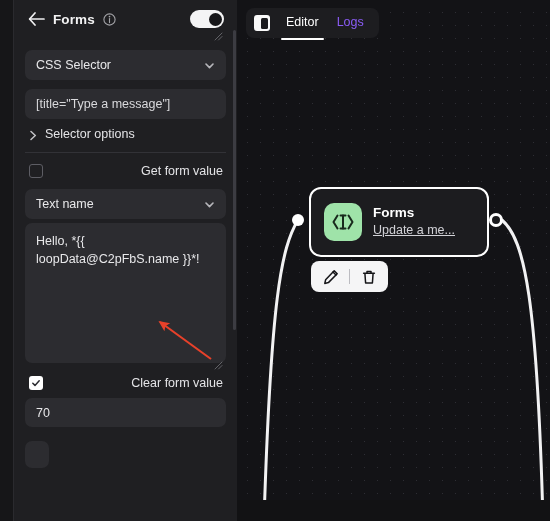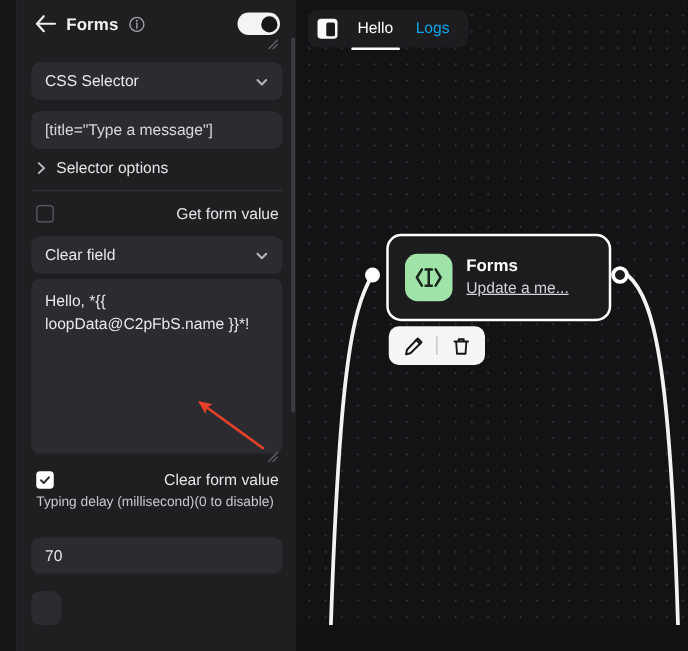--- a/index.html
+++ b/index.html
@@ -177,21 +177,21 @@
 
   .small-label {
     font-size: 11px;
     color: #c8c8cd;
     padding: 0 4px;
     margin-top: 1px;
   }
 
   .input-num {
     height: 29px;
-    margin-top: 22px;
+    margin-top: 4px;
     padding: 0 11px;
     display: flex;
     align-items: center;
     font-size: 12.5px;
     color: #e8e8ea;
   }
 
   .block-btn {
     margin-top: 14px;
     height: 27px;
@@ -258,21 +258,21 @@
     margin-right: 5px;
   }
   .panel-toggle .inner {
     width: 7px; height: 11px;
     background: #1a1a1d;
     border-radius: 1.5px;
     margin-left: 4px;
   }
   .tab {
     font-size: 12.5px;
-    color: #0ea5e9;
+    color: #8b5cf6;
     padding: 3px 7px 5px 7px;
     cursor: pointer;
     position: relative;
   }
   .tab.active { color: #ffffff; }
   .tab.active::after {
     content: "";
     position: absolute;
     left: 2px; right: 2px; bottom: -6px;
     height: 2px;
@@ -422,21 +422,21 @@
       </div>
 
       <div class="divider"></div>
 
       <div class="check-row">
         <span class="cbox off"></span>
         <span class="lbl">Get form value</span>
       </div>
 
       <div class="field-box select-box" style="margin-top:1px">
-        <span class="sel-label">Clear field</span>
+        <span class="sel-label">Text name</span>
         <span class="chev">
           <svg width="11" height="11" viewBox="0 0 11 11">
             <path d="M2 4 L5.5 7.6 L9 4" fill="none" stroke="#dadade" stroke-width="1.6" stroke-linecap="round" stroke-linejoin="round"></path>
           </svg>
         </span>
       </div>
 
       <div class="ta-wrap">
         <textarea class="field-box ta-value" placeholder="Text value" style="">Hello, *{{ loopData@C2pFbS.name }}*!</textarea>
         <span class="resize-grip">
@@ -448,21 +448,20 @@
 
       <div class="check-row" style="padding-top:9px;padding-bottom:4px">
         <span class="cbox on">
           <svg width="10" height="10" viewBox="0 0 10 10">
             <path d="M1.8 5.2 L4 7.4 L8.2 2.8" fill="none" stroke="#2b2b30" stroke-width="1.5" stroke-linecap="round" stroke-linejoin="round"></path>
           </svg>
         </span>
         <span class="lbl">Clear form value</span>
       </div>
 
-      <div class="small-label">Typing delay (millisecond)(0 to disable)</div>
 
       <div class="field-box input-num">
         <span>70</span>
       </div>
 
       <div class="block-btn">
         
         
       </div>
 
@@ -477,21 +476,21 @@
 
     <svg class="canvas-edges" viewBox="0 0 313 521">
       <path d="M61 220 C 44 248, 34 300, 27 521" fill="none" stroke="#f2f2f3" stroke-width="3" stroke-linecap="round"></path>
       <path d="M265 220 C 288 240, 300 300, 306 521" fill="none" stroke="#f2f2f3" stroke-width="3" stroke-linecap="round"></path>
     </svg>
 
     <div class="tabs-bar">
       <span class="panel-toggle">
         <span class="inner"></span>
       </span>
-      <span class="tab active">Hello</span>
+      <span class="tab active">Editor</span>
       <span class="tab">Logs</span>
     </div>
 
     <div class="port port-in"></div>
     <div class="port port-out"></div>
 
     <div class="node">
       <span class="node-icon">
         <svg width="24" height="22" viewBox="0 0 24 22">
           <path d="M6.5 4.5 L2.5 11 L6.5 17.5" fill="none" stroke="#18291c" stroke-width="2" stroke-linecap="round" stroke-linejoin="round"></path>

